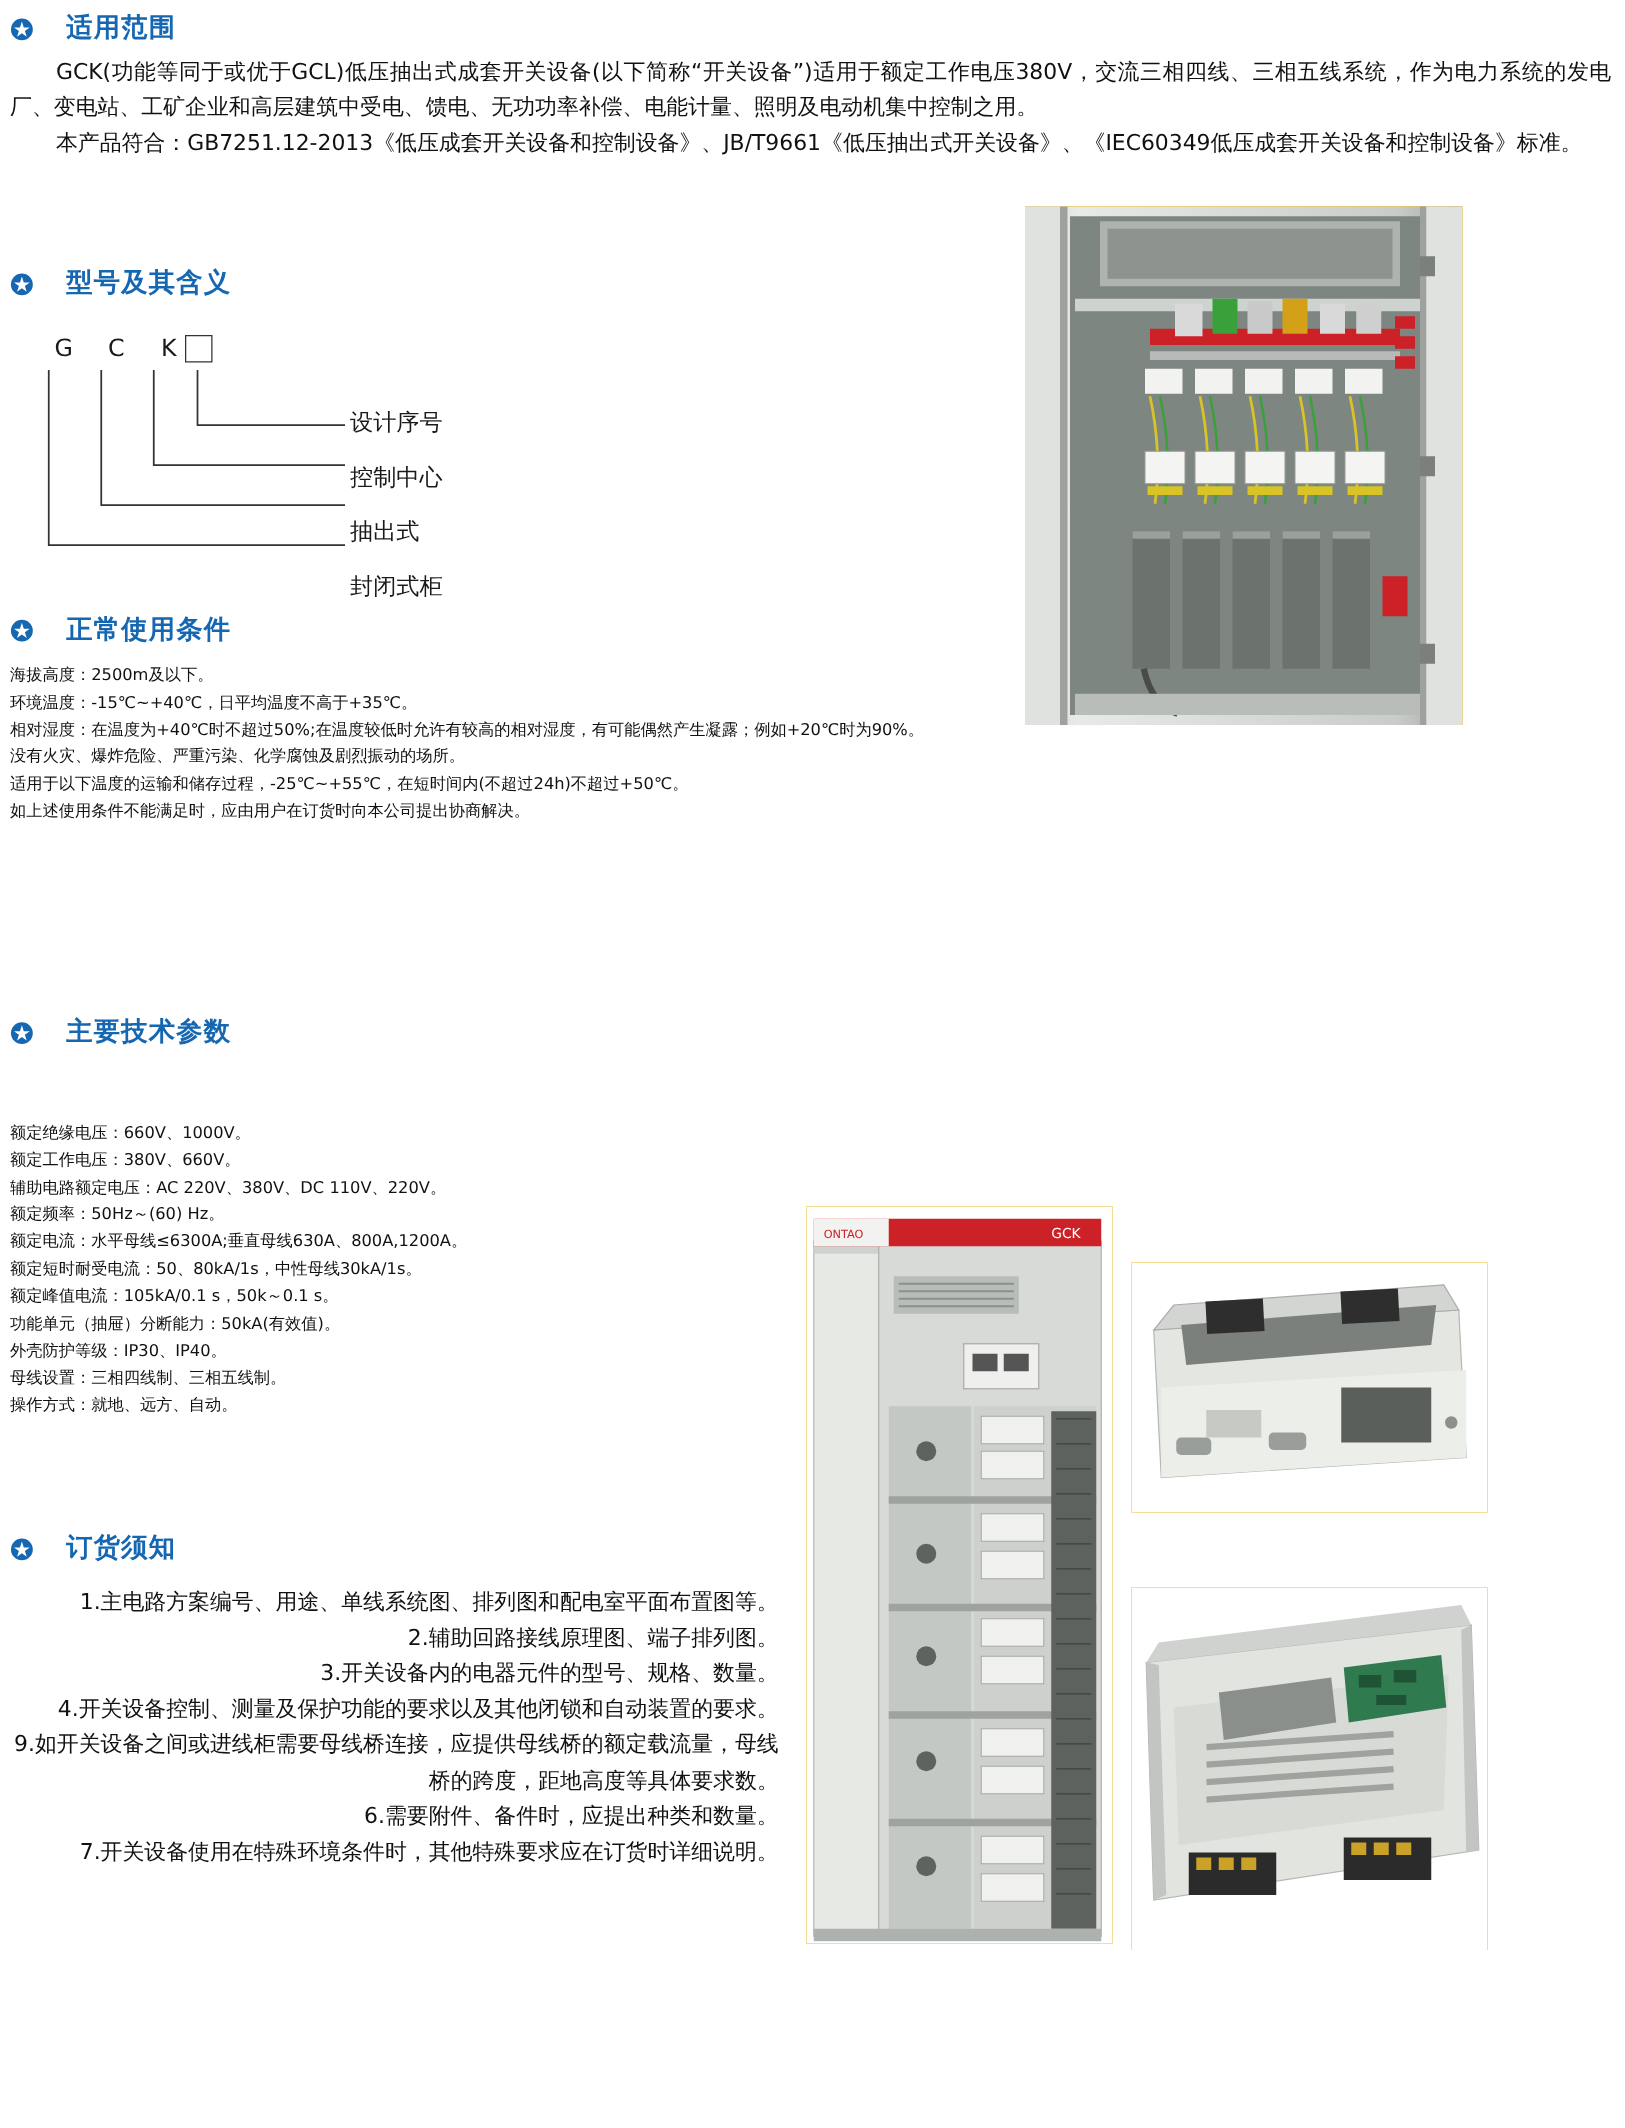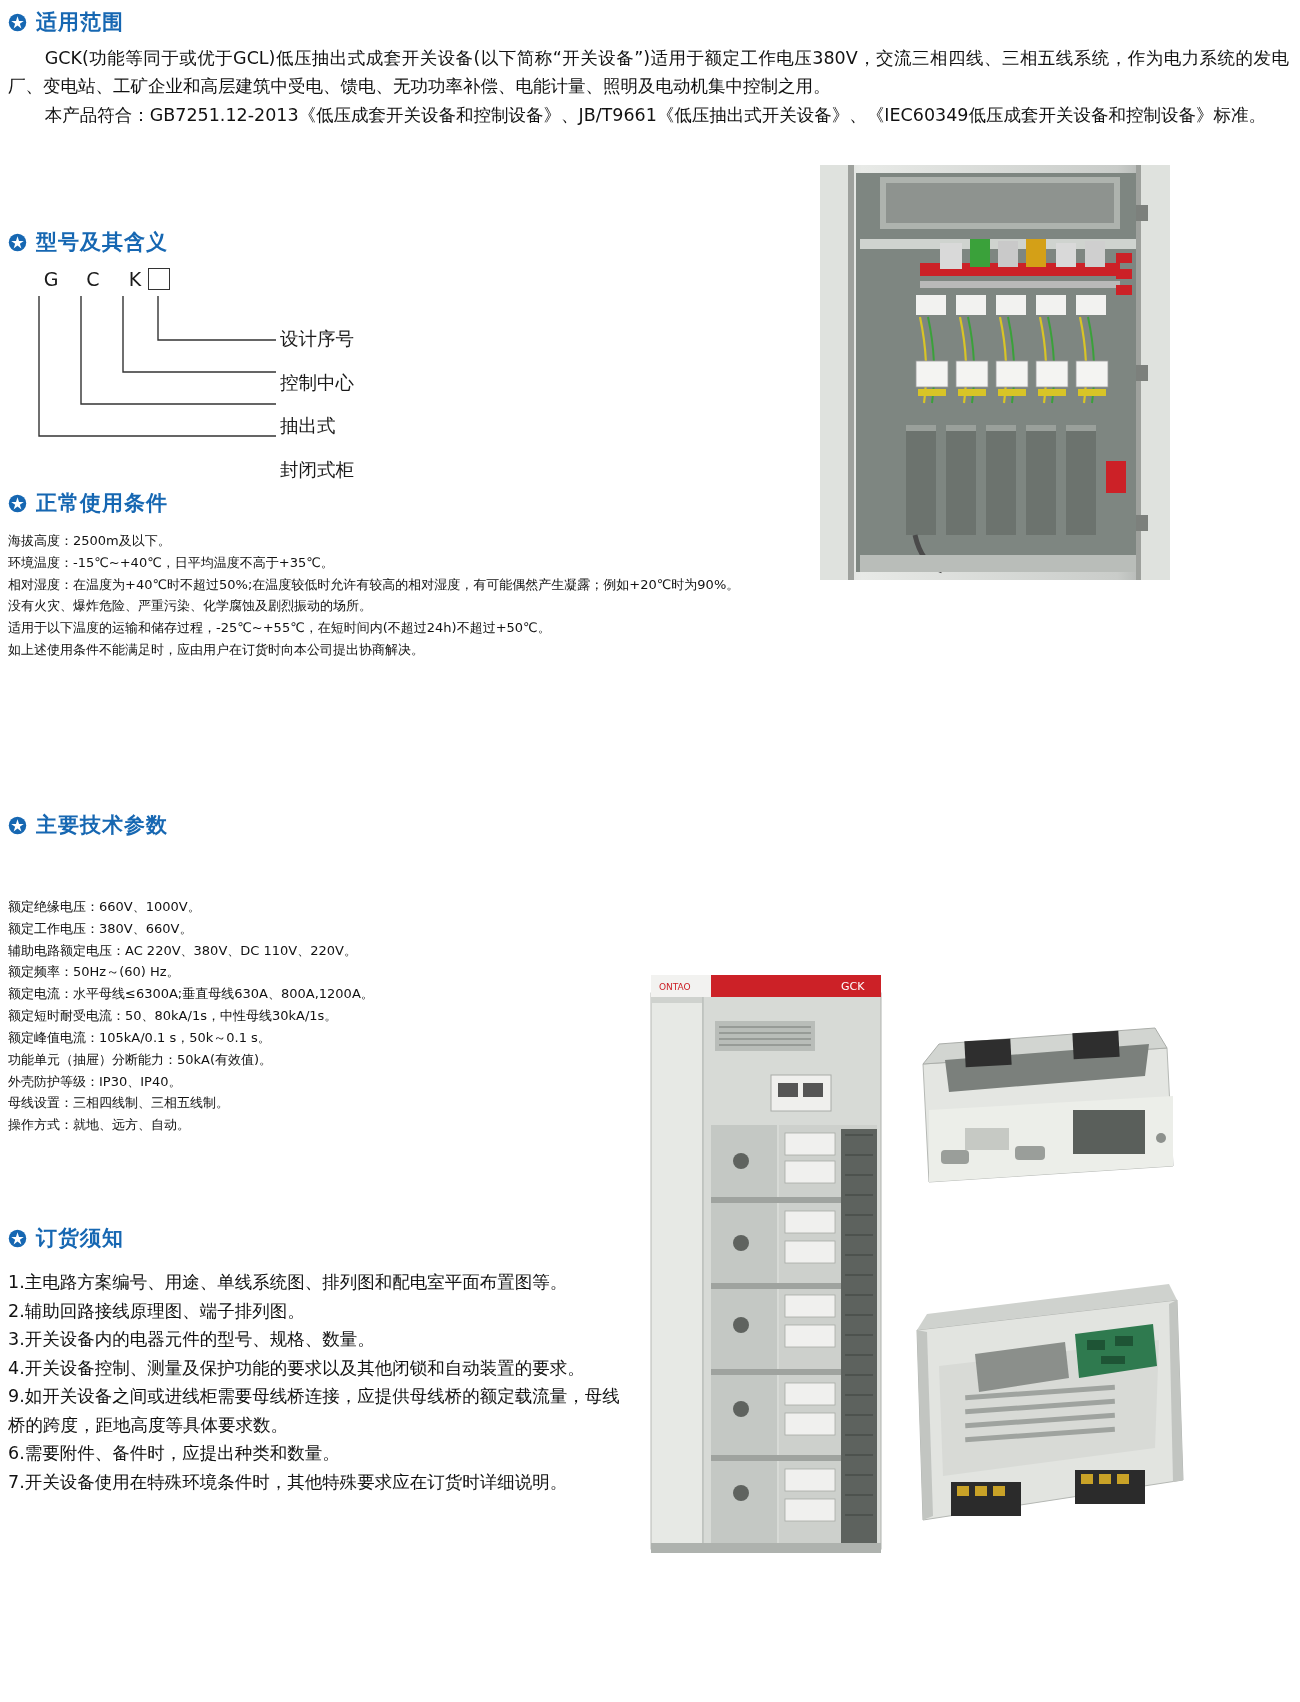--- a/index.html
+++ b/index.html
@@ -16,22 +16,22 @@
     overflow: hidden;
   }
   .page {
     position: relative;
     width: 1300px;
     height: 1702px;
   }
   
   .section-head {
     display: flex;
-    align-items: center;
-    gap: 9px;
+    align-items: flex-end;
+    gap: 26px;
   }
   .sec-icon {
     width: 19px;
     height: 19px;
     flex: 0 0 19px;
     position: relative;
   }
   .sec-icon svg { display: block; }
   .sec-title {
     font-size: 21px;
@@ -52,35 +52,36 @@
   }
   .lines div {
     font-size: 13px;
     line-height: 1.68;
     color: #111;
   }
   
   #scope-head { position: absolute; left: 8px;  top: 12px; }
   #scope-body { position: absolute; left: 8px;  top: 44px; width: 1281px; }
 
-  #model-head { position: absolute; left: 8px;  top: 232px; }
+  #model-head { position: absolute; left: 8px;  top: 216px; }
   #model-diagram { position: absolute; left: 8px; top: 262px; width: 520px; height: 200px; }
 
   #cond-head { position: absolute; left: 8px;  top: 493px; }
   #cond-body { position: absolute; left: 8px;  top: 530px; width: 1180px; }
 
   #tech-head { position: absolute; left: 8px;  top: 815px; }
   #tech-body { position: absolute; left: 8px;  top: 851px; width: 640px; margin-top: 45px; }
 
   #order-head { position: absolute; left: 8px;  top: 1228px; }
   #order-body { position: absolute; left: 8px;  top: 1268px; width: 615px; }
   #order-body div {
     font-size: 17.5px;
     line-height: 1.63;
     color: #111;
+    text-align: right;
   }
   #order-body .oi {
     margin-bottom: 0px;
   }
 
   
   .letters {
     position: absolute;
     top: 6px;
     left: 22px;

